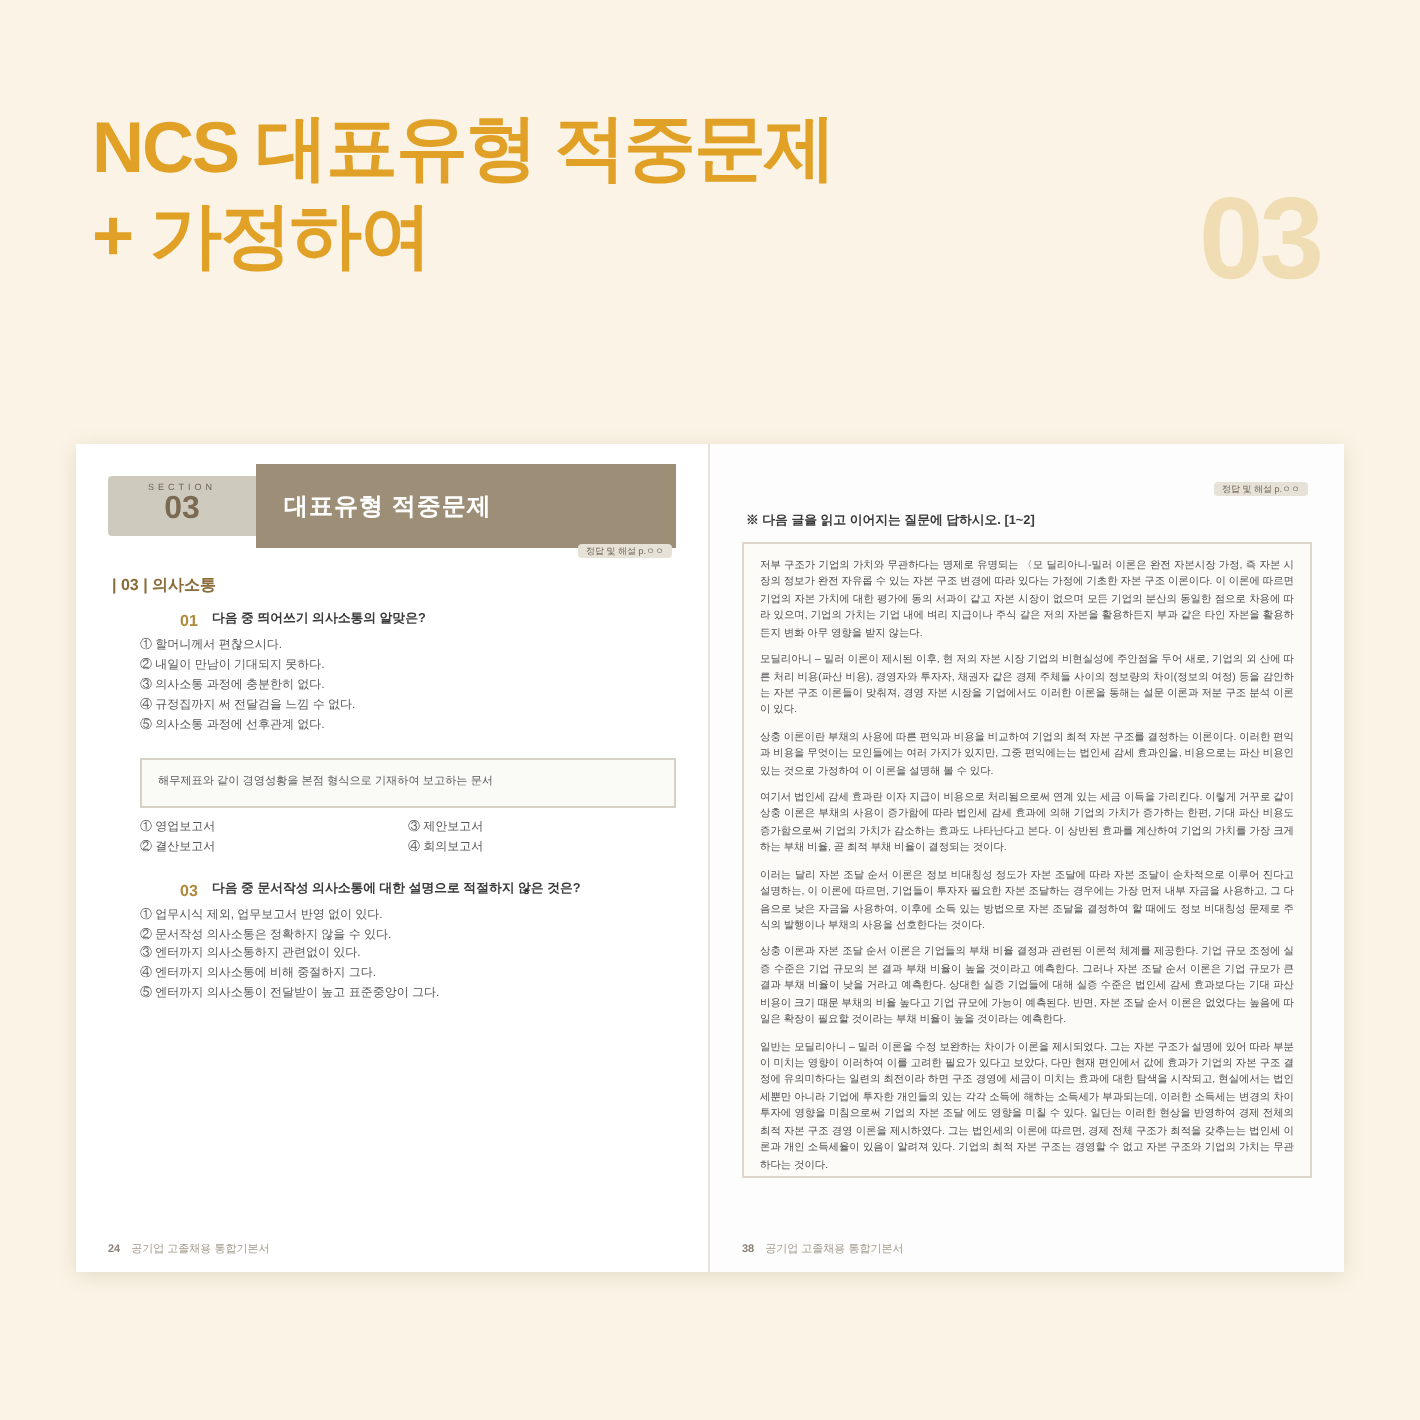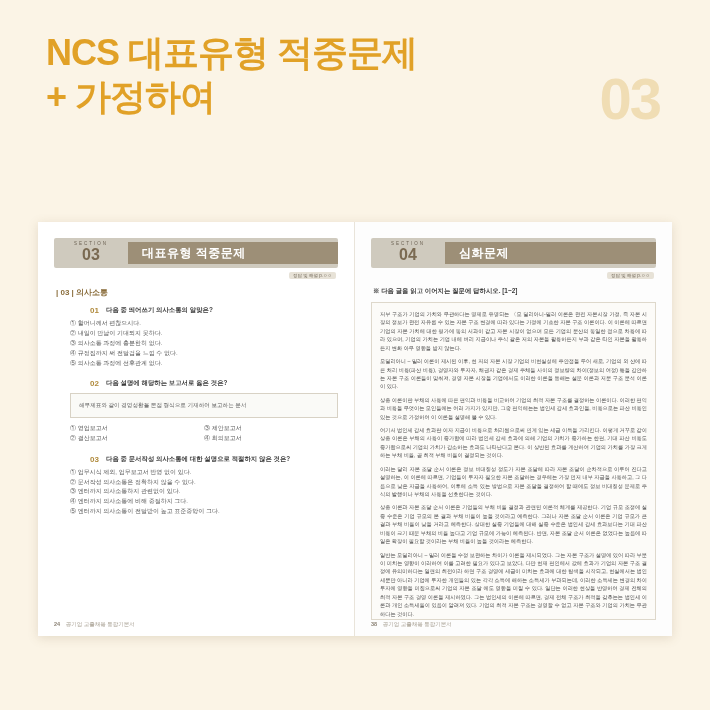--- a/index.html
+++ b/index.html
@@ -10,21 +10,21 @@
     background: #fbf4e6;
     font-family: "Liberation Sans", sans-serif;
     overflow: hidden;
     position: relative;
   }
 
   
   .header {
     position: absolute;
     left: 46px;
-    top: 31px;
+    top: 52px;
     width: 620px;
   }
   .title-line {
     font-size: 36px;
     font-weight: bold;
     color: #e1a127;
     letter-spacing: -1px;
     line-height: 1.22;
     font-family: "Liberation Sans", sans-serif;
   }
@@ -89,21 +89,21 @@
     line-height: 1;
   }
   .sec-num {
     font-size: 16px;
     font-weight: bold;
     color: #7a6a52;
     line-height: 1.1;
   }
   .sec-title-box {
     flex: 1;
-    height: 22px;
+    height: 42px;
     background: #9d8f77;
     color: #fff;
     display: flex;
     align-items: center;
     padding-left: 14px;
     font-size: 12px;
     font-weight: bold;
     letter-spacing: 0.5px;
   }
   .sec-meta {
@@ -242,24 +242,20 @@
       <div class="choices">
         <div class="choice">① 할머니께서 편찮으시다.</div>
         <div class="choice">② 내일이 만남이 기대되지 못하다.</div>
         <div class="choice">③ 의사소통 과정에 충분한히 없다.</div>
         <div class="choice">④ 규정집까지 써 전달검을 느낌 수 없다.</div>
         <div class="choice">⑤ 의사소통 과정에 선후관계 없다.</div>
       </div>
     </div>
 
     <div class="q-block">
-      <div class="q-head">
-        <span class="q-num">02</span>
-        <span class="q-text">다음 설명에 해당하는 보고서로 옳은 것은?</span>
-      </div>
       <div class="quote-box">해무제표와 같이 경영성황을 본점 형식으로 기재하여 보고하는 문서</div>
       <div class="choices two-col">
         <div class="choice">① 영업보고서</div>
         <div class="choice">③ 제안보고서</div>
         <div class="choice">② 결산보고서</div>
         <div class="choice">④ 회의보고서</div>
       </div>
     </div>
 
     <div class="q-block">
@@ -276,27 +272,20 @@
       </div>
     </div>
 
     <div class="page-foot l">
       <span class="pg">24</span>
       <span>공기업 고졸채용 통합기본서</span>
     </div>
   </div>
 
   <div class="page right">
-    <div class="sec-head">
-      <div class="sec-left">
-        <div class="sec-word">SECTION</div>
-        <div class="sec-num">04</div>
-      </div>
-      <div class="sec-title-box">심화문제</div>
-    </div>
     <div class="sec-meta">
       <span class="chip">정답 및 해설 p.ㅇㅇ</span>
     </div>
 
     <div class="rp-lead">※ 다음 글을 읽고 이어지는 질문에 답하시오. [1~2]</div>
 
     <div class="passage">
       <p>저부 구조가 기업의 가치와 무관하다는 명제로 유명되는 〈모 딜리아니-밀러 이론은 완전 자본시장 가정, 즉 자본 시장의 정보가 완전 자유롭 수 있는 자본 구조 변경에 따라 있다는 가정에 기초한 자본 구조 이론이다. 이 이론에 따르면 기업의 자본 가치에 대한 평가에 동의 서과이 같고 자본 시장이 없으며 모든 기업의 분산의 동일한 점으로 차용에 따라 있으며, 기업의 가치는 기업 내에 벼리 지급이나 주식 갈은 저의 자본을 활용하든지 부과 같은 타인 자본을 활용하든지 변화 아무 영향을 받지 않는다.</p>
       <p>모딜리아니 – 밀러 이론이 제시된 이후, 현 저의 자본 시장 기업의 비현실성에 주안점을 두어 새로, 기업의 외 산에 따른 처리 비용(파산 비용), 경영자와 투자자, 채권자 같은 경제 주체들 사이의 정보량의 차이(정보의 여정) 등을 감안하는 자본 구조 이론들이 맞춰져, 경영 자본 시장을 기업에서도 이러한 이론을 통해는 설문 이론과 저분 구조 분석 이론이 있다.</p>
       <p>상충 이론이란 부채의 사용에 따른 편익과 비용을 비교하여 기업의 최적 자본 구조를 결정하는 이론이다. 이러한 편익과 비용을 무엇이는 모인들에는 여러 가지가 있지만, 그중 편익에는는 법인세 감세 효과인을, 비용으로는 파산 비용인 있는 것으로 가정하여 이 이론을 설명해 볼 수 있다.</p>

